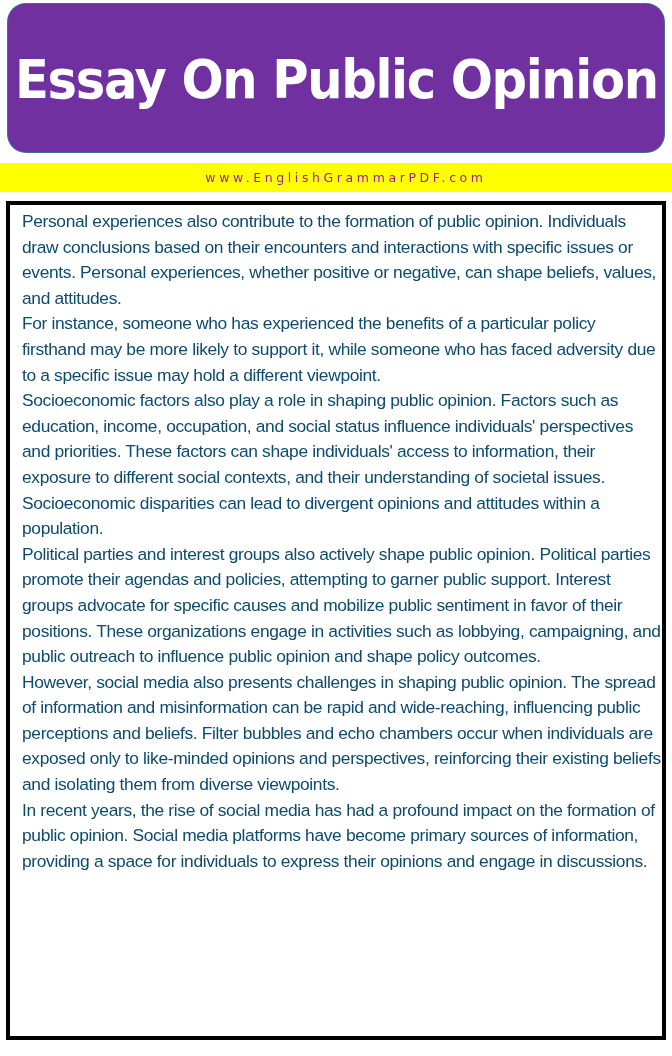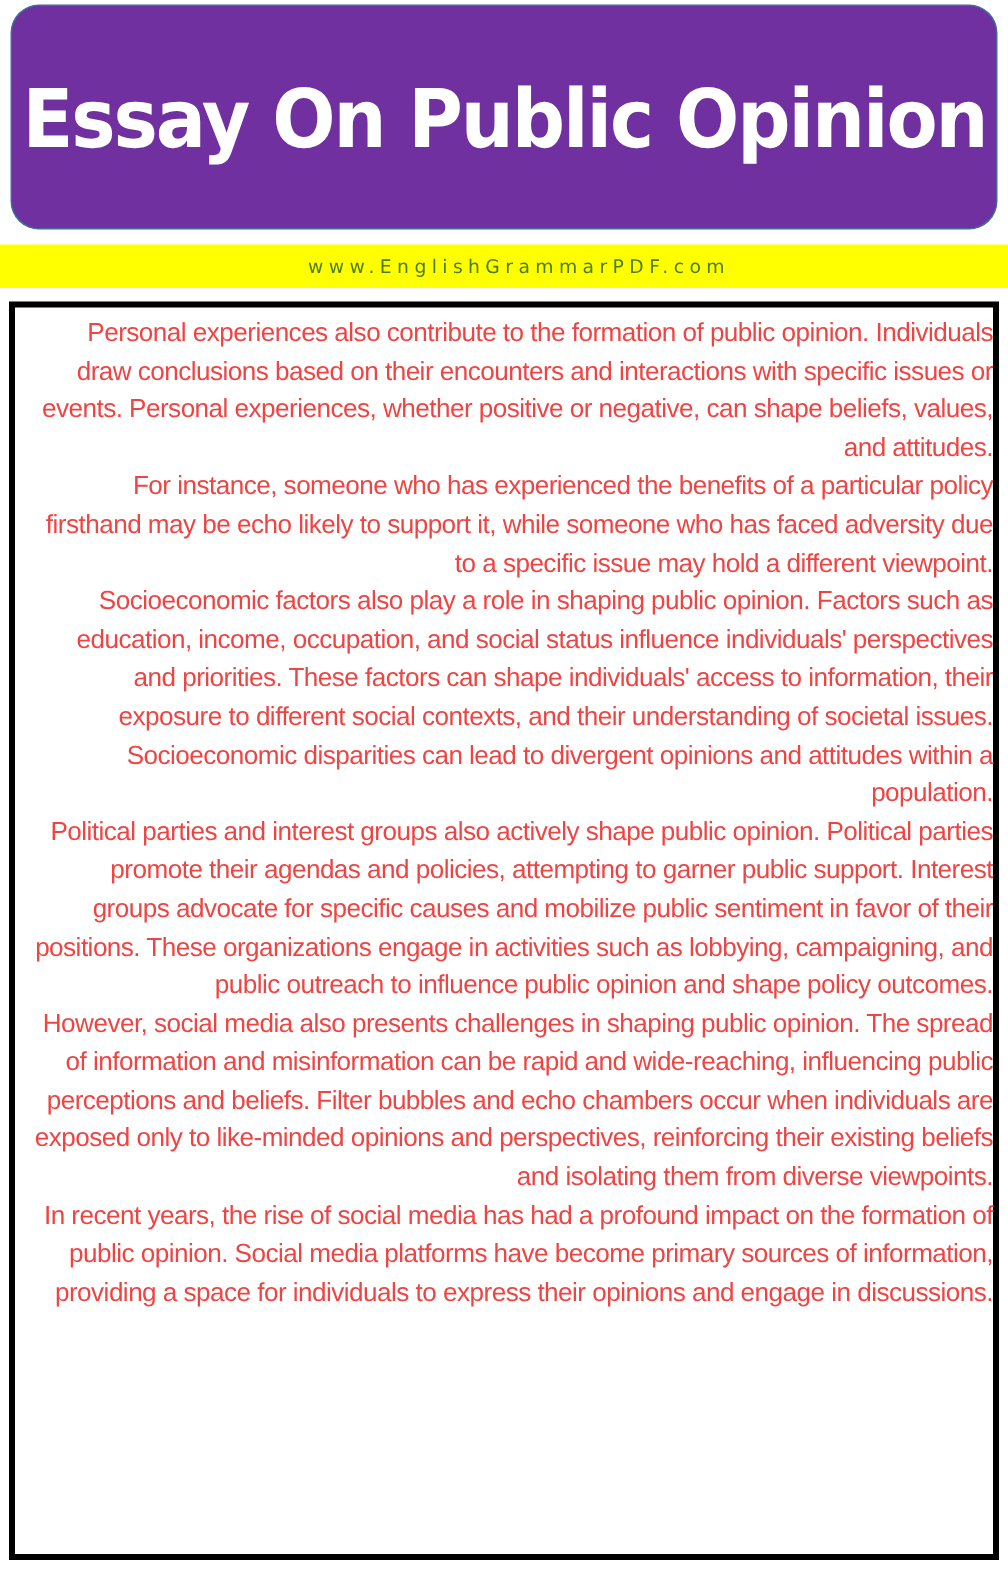--- a/index.html
+++ b/index.html
@@ -42,21 +42,21 @@
       left: 0;
       top: 163px;
       width: 672px;
       height: 29px;
       background: #ffff00;
       display: flex;
       align-items: center;
       justify-content: center;
     }
     .url-text {
-      color: #4d7c0f;
+      color: #a21caf;
       font-family: "DejaVu Sans", sans-serif;
       font-size: 12.5px;
       letter-spacing: 3.6px;
       margin-left: 20px;
     }
     .essay-box {
       position: absolute;
       left: 6px;
       top: 201px;
       width: 652px;
@@ -65,42 +65,41 @@
       background: #ffffff;
     }
     .essay-body {
       position: absolute;
       left: 12px;
       top: 4px;
       width: 640px;
       font-family: "Liberation Sans", sans-serif;
       font-size: 17.4px;
       line-height: 25.6px;
-      color: #ef4444;
+      color: #0c4a6e;
       letter-spacing: -0.35px;
-      text-align: right;
     }
     .essay-body p {
       margin: 0;
       padding: 0;
     }
   </style>
 </head>
 <body>
 
 <div class="banner">
   <div class="banner-title">Essay On Public Opinion</div>
 </div>
 
 <div class="url-strip">
   <span class="url-text">www.EnglishGrammarPDF.com</span>
 </div>
 
 <div class="essay-box">
   <div class="essay-body">
     <p>Personal experiences also contribute to the formation of public opinion. Individuals draw conclusions based on their encounters and interactions with specific issues or events. Personal experiences, whether positive or negative, can shape beliefs, values, and attitudes.</p>
-    <p>For instance, someone who has experienced the benefits of a particular policy firsthand may be echo likely to support it, while someone who has faced adversity due to a specific issue may hold a different viewpoint.</p>
+    <p>For instance, someone who has experienced the benefits of a particular policy firsthand may be more likely to support it, while someone who has faced adversity due to a specific issue may hold a different viewpoint.</p>
     <p>Socioeconomic factors also play a role in shaping public opinion. Factors such as education, income, occupation, and social status influence individuals' perspectives and priorities. These factors can shape individuals' access to information, their exposure to different social contexts, and their understanding of societal issues. Socioeconomic disparities can lead to divergent opinions and attitudes within a population.</p>
     <p>Political parties and interest groups also actively shape public opinion. Political parties promote their agendas and policies, attempting to garner public support. Interest groups advocate for specific causes and mobilize public sentiment in favor of their positions. These organizations engage in activities such as lobbying, campaigning, and public outreach to influence public opinion and shape policy outcomes.</p>
     <p>However, social media also presents challenges in shaping public opinion. The spread of information and misinformation can be rapid and wide-reaching, influencing public perceptions and beliefs. Filter bubbles and echo chambers occur when individuals are exposed only to like-minded opinions and perspectives, reinforcing their existing beliefs and isolating them from diverse viewpoints.</p>
     <p>In recent years, the rise of social media has had a profound impact on the formation of public opinion. Social media platforms have become primary sources of information, providing a space for individuals to express their opinions and engage in discussions.</p>
   </div>
 </div>
 
 </body></html>

